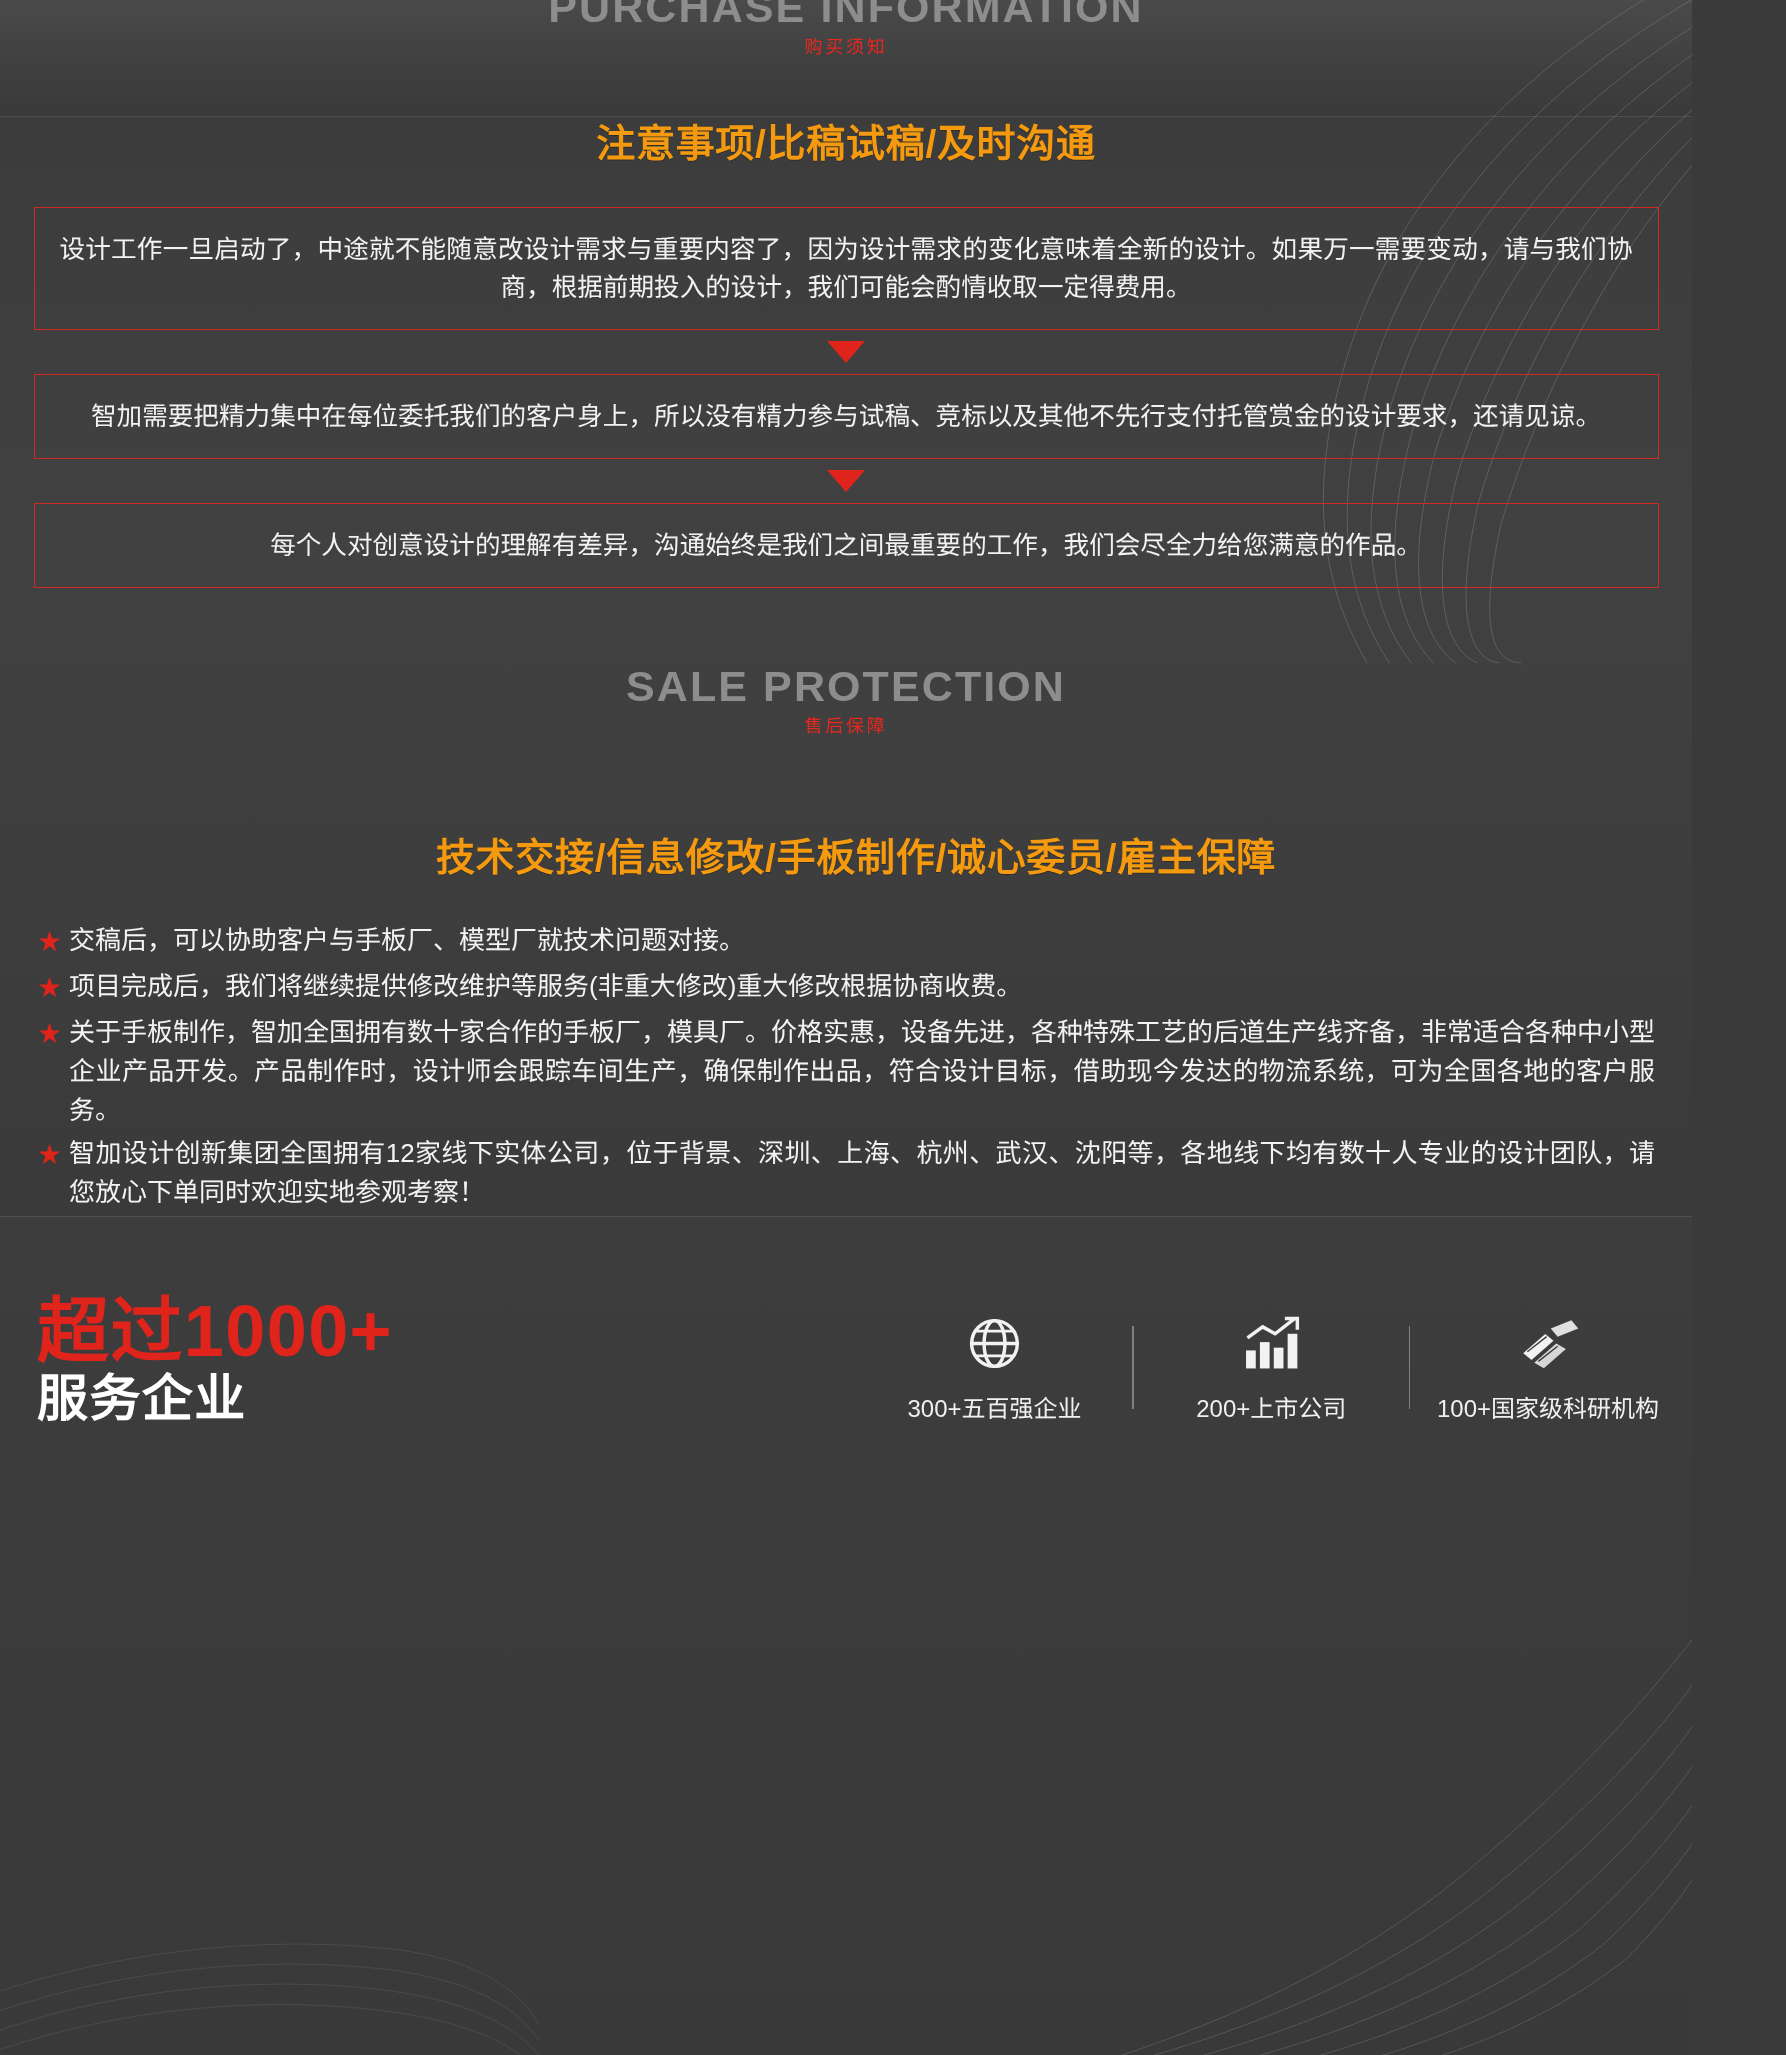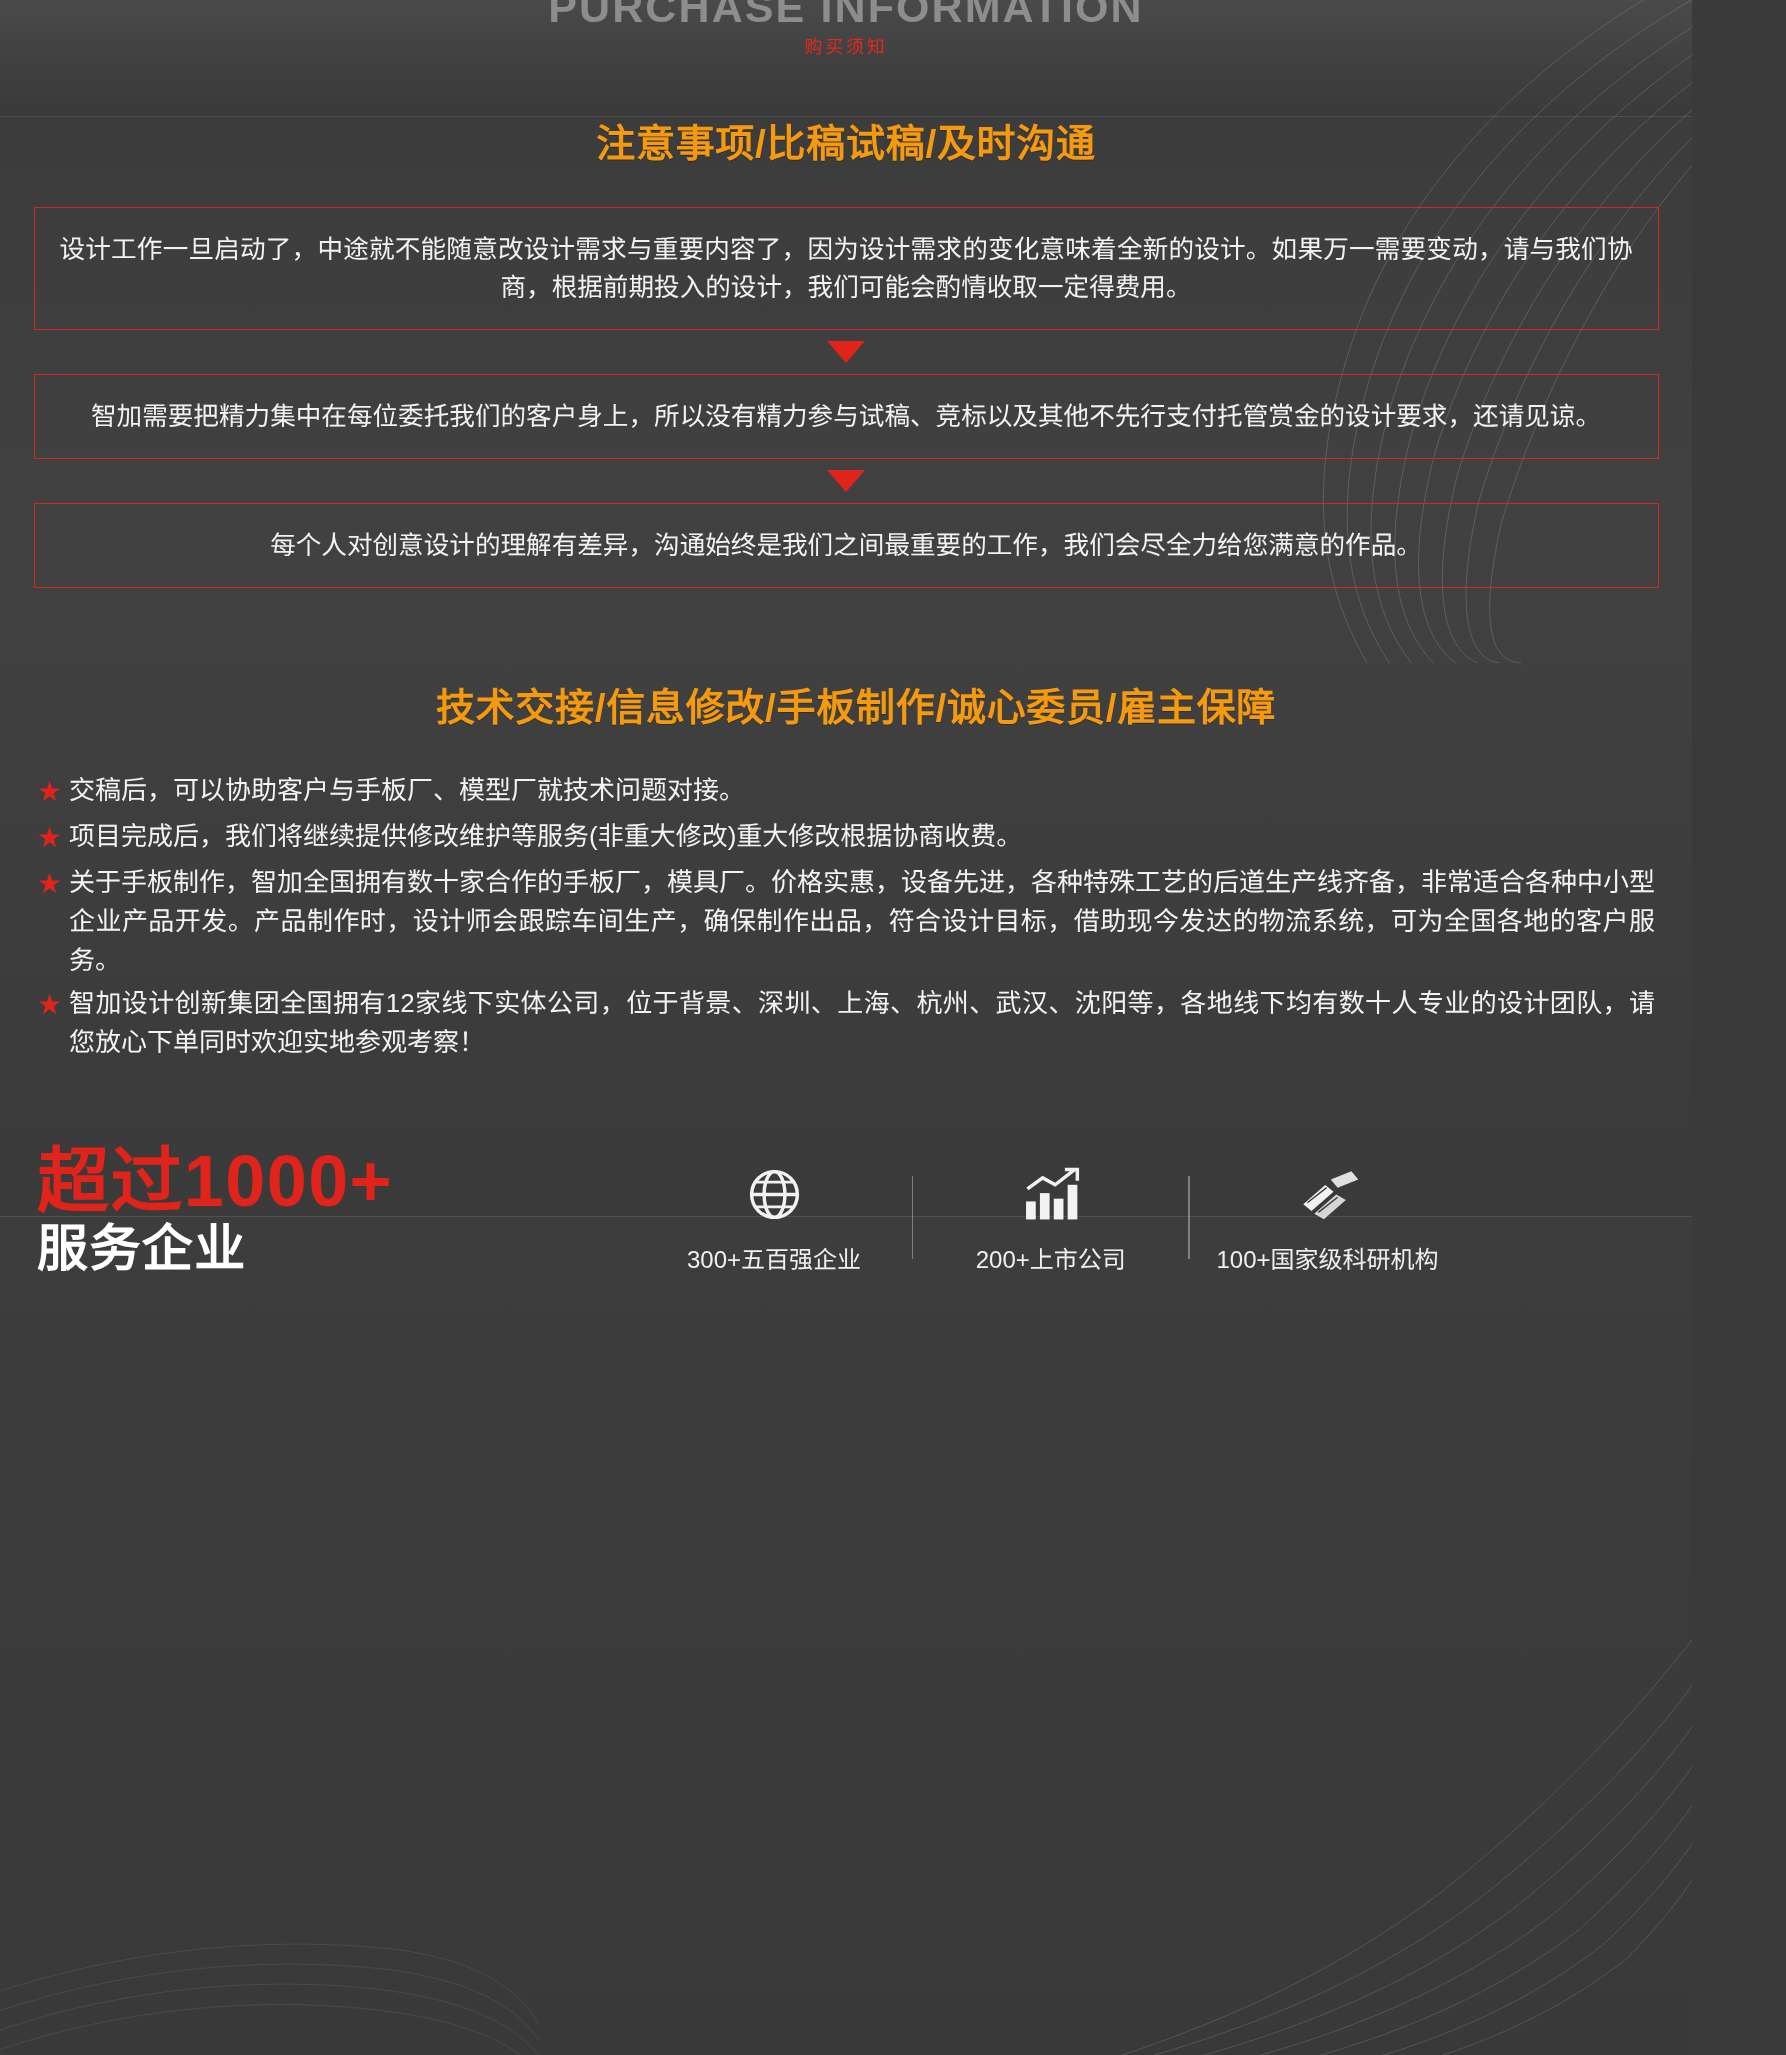--- a/index.html
+++ b/index.html
@@ -179,20 +179,21 @@
     font-weight: bold;
     color: #ffffff;
     line-height: 1.1;
     margin-top: 4.1px;
     letter-spacing: 1.4px;
   }
   .stats-items {
     flex: 1 1 auto;
     display: flex;
     align-items: flex-end;
+    justify-content: flex-end;
   }
   .stat-item {
     width: 256px;
     text-align: center;
     padding-bottom: 2.8px;
   }
   .stat-icon {
     height: 66px;
     display: flex;
     align-items: center;
@@ -286,20 +287,24 @@
     <div class="arrow-wrap">
       <div class="arrow-down"></div>
     </div>
 
     <div class="note-box">
       <p>每个人对创意设计的理解有差异，沟通始终是我们之间最重要的工作，我们会尽全力给您满意的作品。</p>
     </div>
 
   </div>
 
+  <div class="section-head" style="margin-top:76px;">
+    <h1 class="head-en">SALE PROTECTION</h1>
+    <div class="head-cn">售后保障</div>
+  </div>
 
   <div class="orange-title" style="margin-top:97px;padding-left:20px;">技术交接/信息修改/手板制作/诚心委员/雇主保障</div>
 
   <div class="bullets" style="margin-top:39px;">
 
     <div class="bullet-row">
       <div class="star">★</div>
       <div class="bullet-text">交稿后，可以协助客户与手板厂、模型厂就技术问题对接。</div>
     </div>
 

